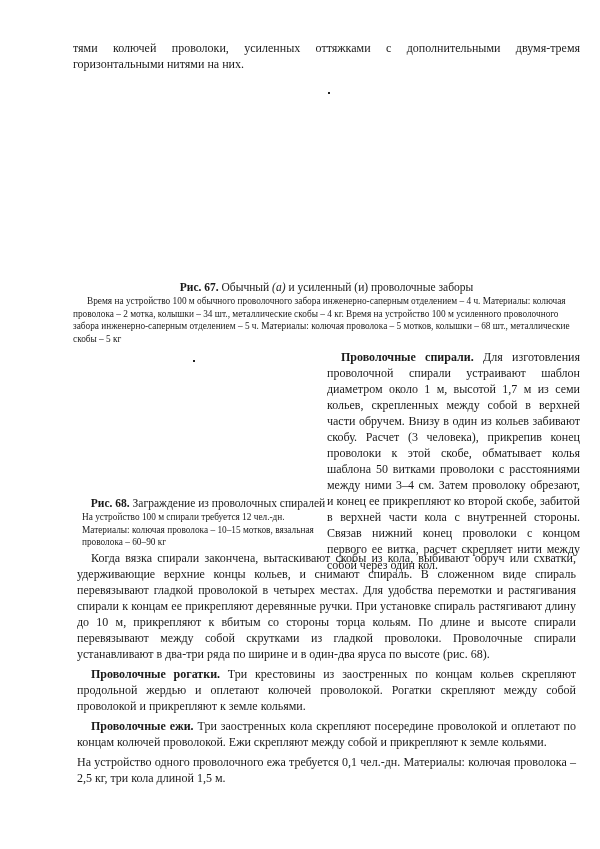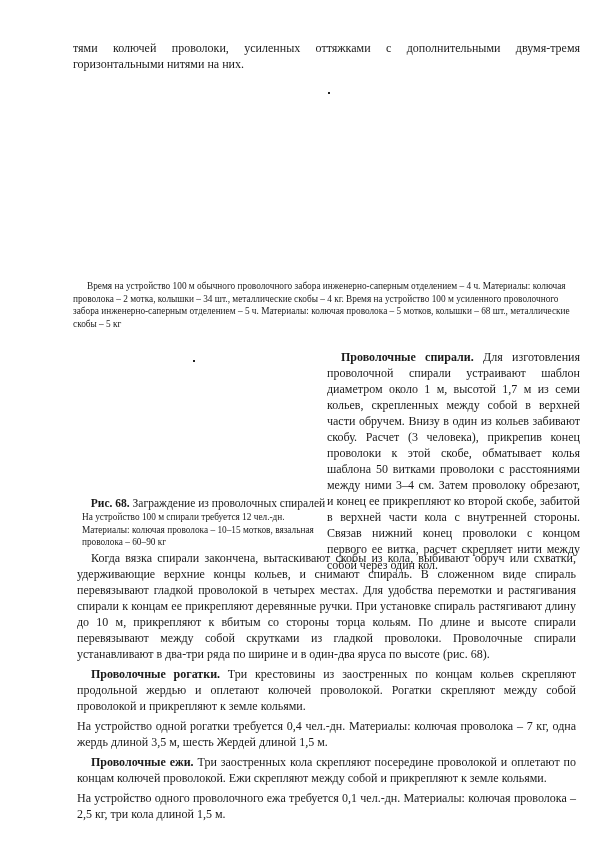--- a/index.html
+++ b/index.html
@@ -28,35 +28,35 @@
 
 <div class="page">
 
   <p class="text p-top" style="margin:0;">тями колючей проволоки, усиленных оттяжками с дополнительными двумя-тремя горизонтальными нитями на них.</p>
 
   <div class="fig67-img">
     <span class="img-dot" style="left:255px; top:12px;"></span>
   </div>
 
   <div class="cap67">
+    <div class="cap-title"><b>Рис. 67.</b><span> Обычный </span><i>(а)</i><span> и усиленный (и) проволочные заборы</span></div>
     <div class="cap-body" style="text-indent:14px;">Время на устройство 100 м обычного проволочного забора инженерно-саперным отделением – 4 ч. Материалы: колючая проволока – 2 мотка, колышки – 34 шт., металлические скобы – 4 кг. Время на устройство 100 м усиленного проволочного забора инженерно-саперным отделением – 5 ч. Материалы: колючая проволока – 5 мотков, колышки – 68 шт., металлические скобы – 5 кг</div>
   </div>
 
   <div class="fig68-img">
     <span class="img-dot" style="left:120px; top:8px;"></span>
   </div>
 
   <div class="right-col text indent"><b>Проволочные спирали.</b><span> Для изготовления проволочной спирали устраивают шаблон диаметром около 1 м, высотой 1,7 м из семи кольев, скрепленных между собой в верхней части обручем. Внизу в один из кольев забивают скобу. Расчет (3 человека), прикрепив конец проволоки к этой скобе, обматывает колья шаблона 50 витками проволоки с расстояниями между ними 3–4 см. Затем проволоку обрезают, и конец ее прикрепляют ко второй скобе, забитой в верхней части кола с внутренней стороны. Связав нижний конец проволоки с концом первого ее витка, расчет скрепляет нити между собой через один кол.</span></div>
 
   <div class="cap68">
     <div class="cap-title"><b>Рис. 68.</b><span> Заграждение из проволочных спиралей</span></div>
     <div class="cap-body">На устройство 100 м спирали требуется 12 чел.-дн. Материалы: колючая проволока – 10–15 мотков, вязальная проволока – 60–90 кг</div>
   </div>
 
   <div class="body-main text">
     <p class="indent">Когда вязка спирали закончена, вытаскивают скобы из кола, выбивают обруч или схватки, удерживающие верхние концы кольев, и снимают спираль. В сложенном виде спираль перевязывают гладкой проволокой в четырех местах. Для удобства перемотки и растягивания спирали к концам ее прикрепляют деревянные ручки. При установке спираль растягивают длину до 10 м, прикрепляют к вбитым со стороны торца кольям. По длине и высоте спирали перевязывают между собой скрутками из гладкой проволоки. Проволочные спирали устанавливают в два-три ряда по ширине и в один-два яруса по высоте (рис. 68).</p>
     <p class="indent"><b>Проволочные рогатки.</b><span> Три крестовины из заостренных по концам кольев скрепляют продольной жердью и оплетают колючей проволокой. Рогатки скрепляют между собой проволокой и прикрепляют к земле кольями.</span></p>
-    <p>На устройство одной рогатки требуется 0,4 чел.-дн. Материалы: колючая проволока – 7 кг, одна жердь длиной 3,5 м, шесть Жердей длиной 1,5 м.</p>
     <p class="indent"><b>Проволочные ежи.</b><span> Три заостренных кола скрепляют посередине проволокой и оплетают по концам колючей проволокой. Ежи скрепляют между собой и прикрепляют к земле кольями.</span></p>
     <p>На устройство одного проволочного ежа требуется 0,1 чел.-дн. Материалы: колючая проволока – 2,5 кг, три кола длиной 1,5 м.</p>
   </div>
 
 </div>
 
 </body></html>

